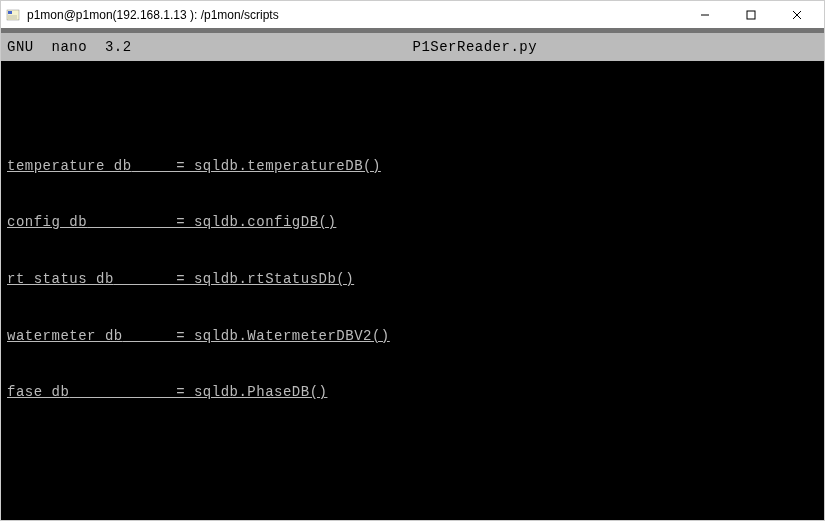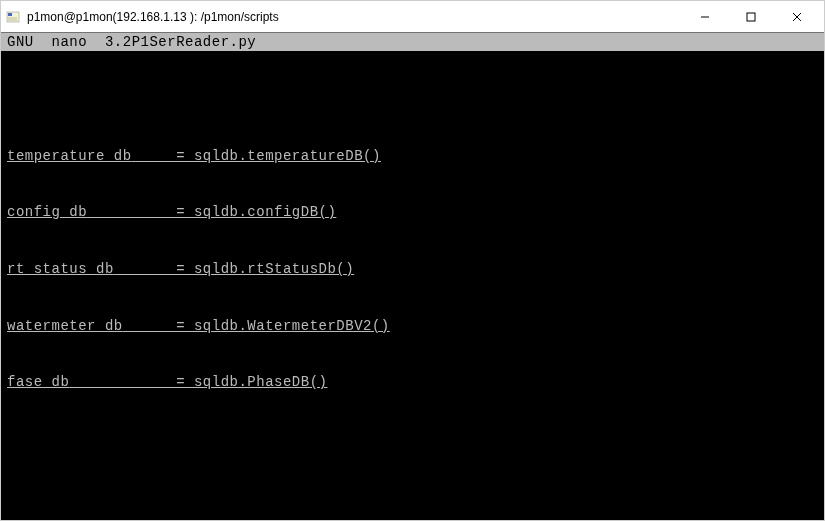--- a/index.html
+++ b/index.html
@@ -22,21 +22,21 @@
       border: 1px solid #ccc;
       display: flex;
       flex-direction: column;
     }
     .titlebar {
       height: 32px;
       background: #ffffff;
       display: flex;
       align-items: center;
       padding: 4px 4px;
-      border-bottom: 1px solid #737373;
+      border-bottom: 5px solid #737373;
     }
     .titlebar-icon {
       width: 16px;
       height: 16px;
       margin-right: 6px;
       display: inline-flex;
       align-items: center;
       justify-content: center;
     }
     .titlebar-title {
@@ -66,29 +66,29 @@
       padding: 0;
       overflow: hidden;
       line-height: 1.35;
       letter-spacing: 0.5px;
     }
     .nano-header {
       background: #bbbbbb;
       color: #000000;
       display: flex;
       padding: 0 6px;
-      height: 18px;
+      height: 28px;
       align-items: center;
     }
     .nano-version {
       white-space: pre;
     }
     .nano-filename {
       flex: 1;
-      text-align: left;
+      text-align: center;
       white-space: pre;
     }
     .editor-content {
       padding: 2px 6px 0 6px;
       white-space: pre;
     }
     .line {
       min-height: 18px;
       text-decoration: underline;
     }

